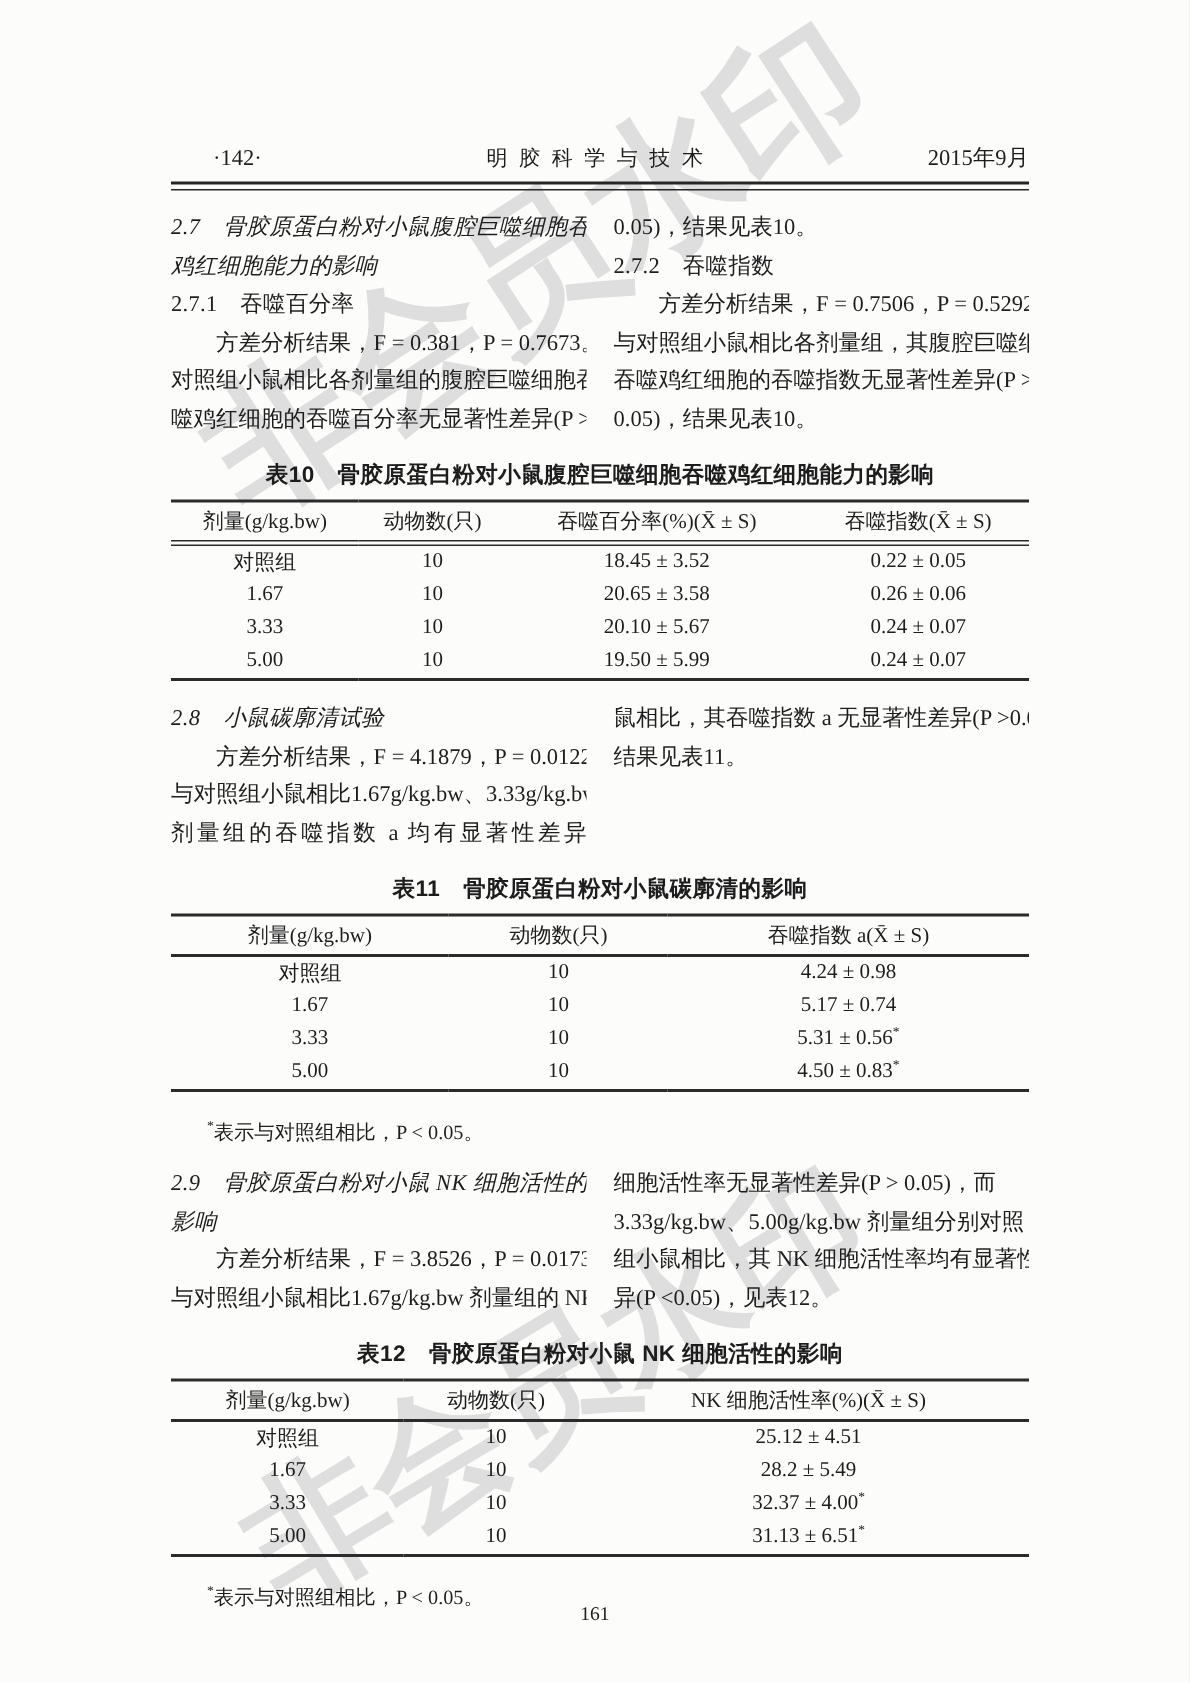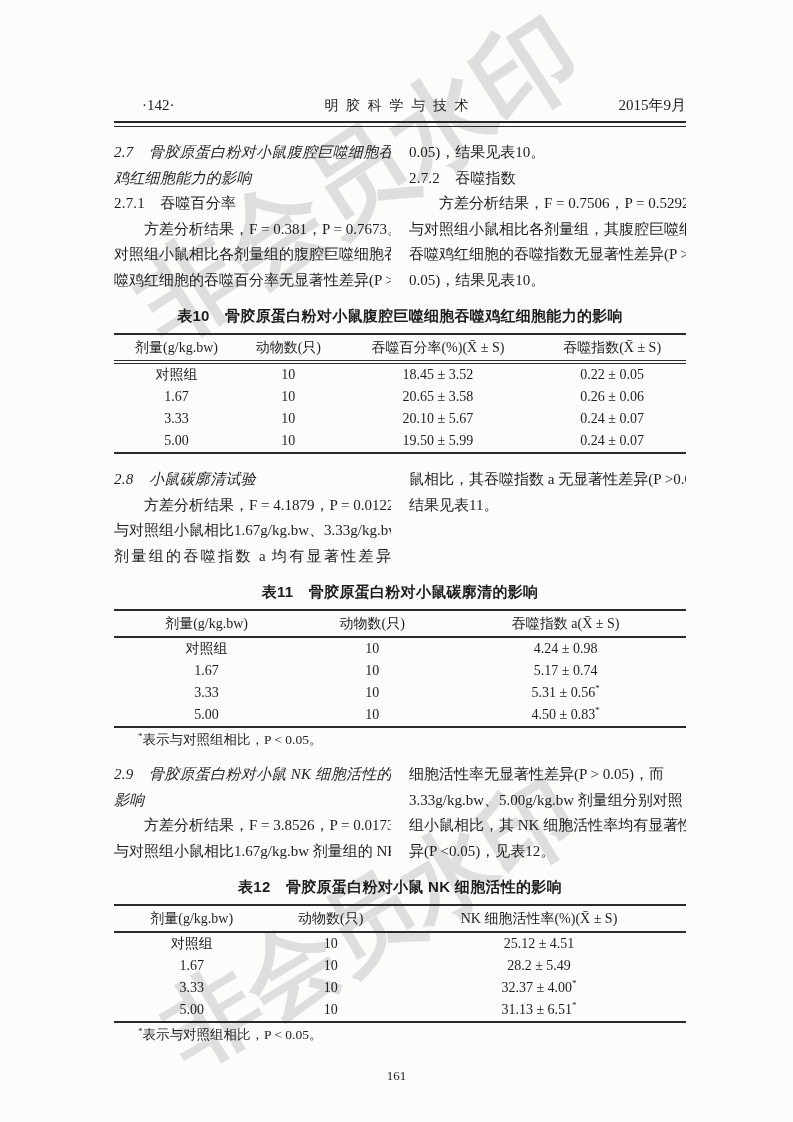--- a/index.html
+++ b/index.html
@@ -57,21 +57,21 @@
     width:100%;
     border-collapse:collapse;
     border-top:2px solid #2b2b2b;
     border-bottom:2px solid #2b2b2b;
     font-size:14px;
   }
   th{font-weight:normal;padding:4px 0 3px;text-align:center;border-bottom:2px solid #2b2b2b;}
   .t10 th{border-bottom:4px double #2b2b2b;}
   td{text-align:center;height:22px;padding:0;}
   sup{font-size:9px;line-height:0;}
-  .footnote{margin-top:3px;padding-left:24px;font-size:13.5px;}
+  .footnote{margin-top:18px;padding-left:24px;font-size:13.5px;}
   .footer{
     position:absolute;left:0;right:0;top:1068px;
     text-align:center;font-size:13px;z-index:1;
   }
   .t10{margin-top:2px;}
 </style>
 </head>
 <body>
 
 <div class="page">

